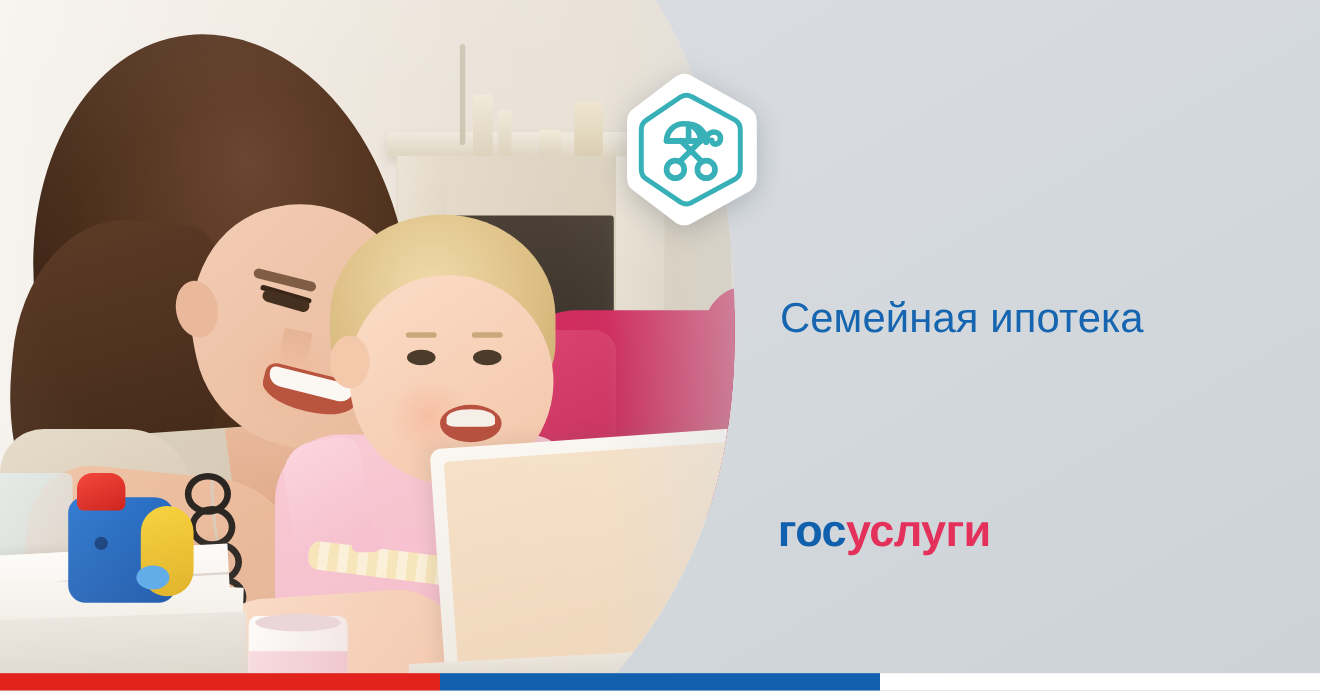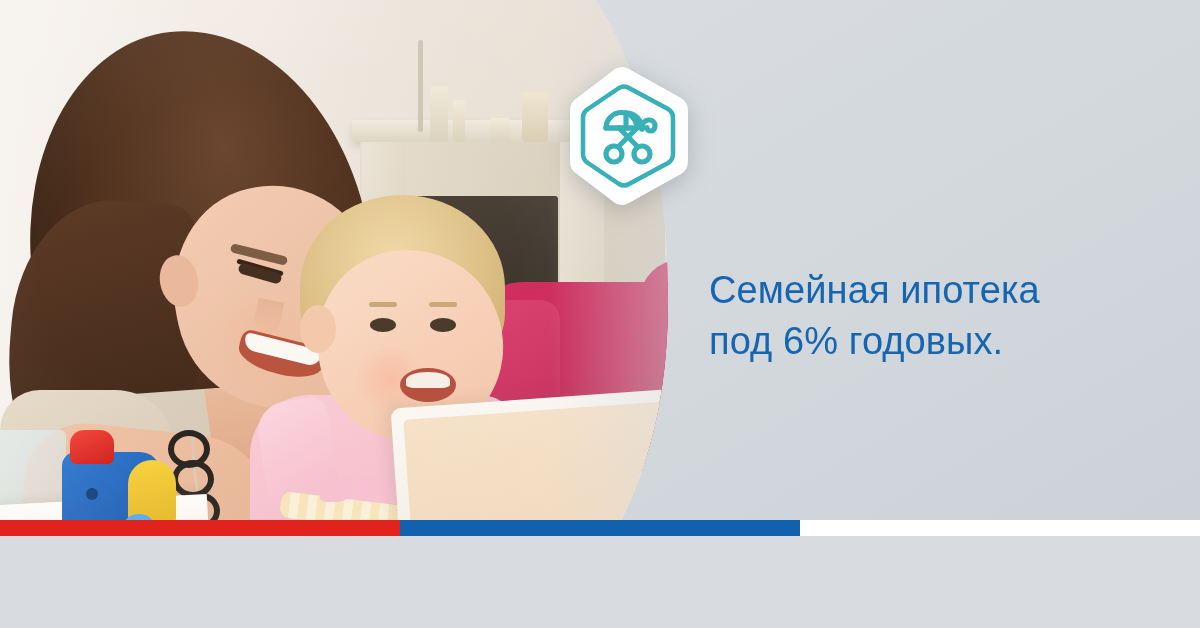--- a/index.html
+++ b/index.html
@@ -2,21 +2,21 @@
 <html><head>
 <meta charset="utf-8">
 <style>
   html,body{margin:0;padding:0;}
   body{
     width:1200px;height:628px;overflow:hidden;
     font-family:"Liberation Sans","DejaVu Sans",sans-serif;
     background:#d8dce0;
   }
   #banner{
-    position:relative;width:1200px;height:536px;overflow:hidden;
+    position:relative;width:1200px;height:628px;overflow:hidden;
     background:linear-gradient(160deg,#dadee2 0%,#d5d9de 45%,#cdd3d9 100%);
   }
 
   
   .panel{
     position:absolute;inset:0;
     background:linear-gradient(150deg,#dcdfe3 0%,#d7dbdf 40%,#ccd2d8 100%);
   }
 
   
@@ -353,23 +353,25 @@
         <path d="M53 62 l18 18"></path>
         <path d="M76 63 c0 -6 3 -9 7 -9 c3.5 0 6 2.5 6 6 c0 3 -2 5 -4.5 5 c-2 0 -3.5 -1.5 -3.5 -3.3"></path>
         <circle cx="48" cy="88" r="8"></circle>
         <circle cx="76" cy="88" r="8"></circle>
       </g>
     </svg>
   </div>
 
   <div class="headline">
     <span class="l1">Семейная ипотека</span>
-    <span class="l2">под 6% годовых.</span>
-  </div>
-
+  </div>
+
+  <div class="logo">
+    <span class="gos">гос</span><span class="uslugi">услуги</span>
+  </div>
 
 
   <div class="stripe">
     <div class="s-red"></div>
     <div class="s-blue"></div>
     <div class="s-white"></div>
   </div>
 
 </div>
 

